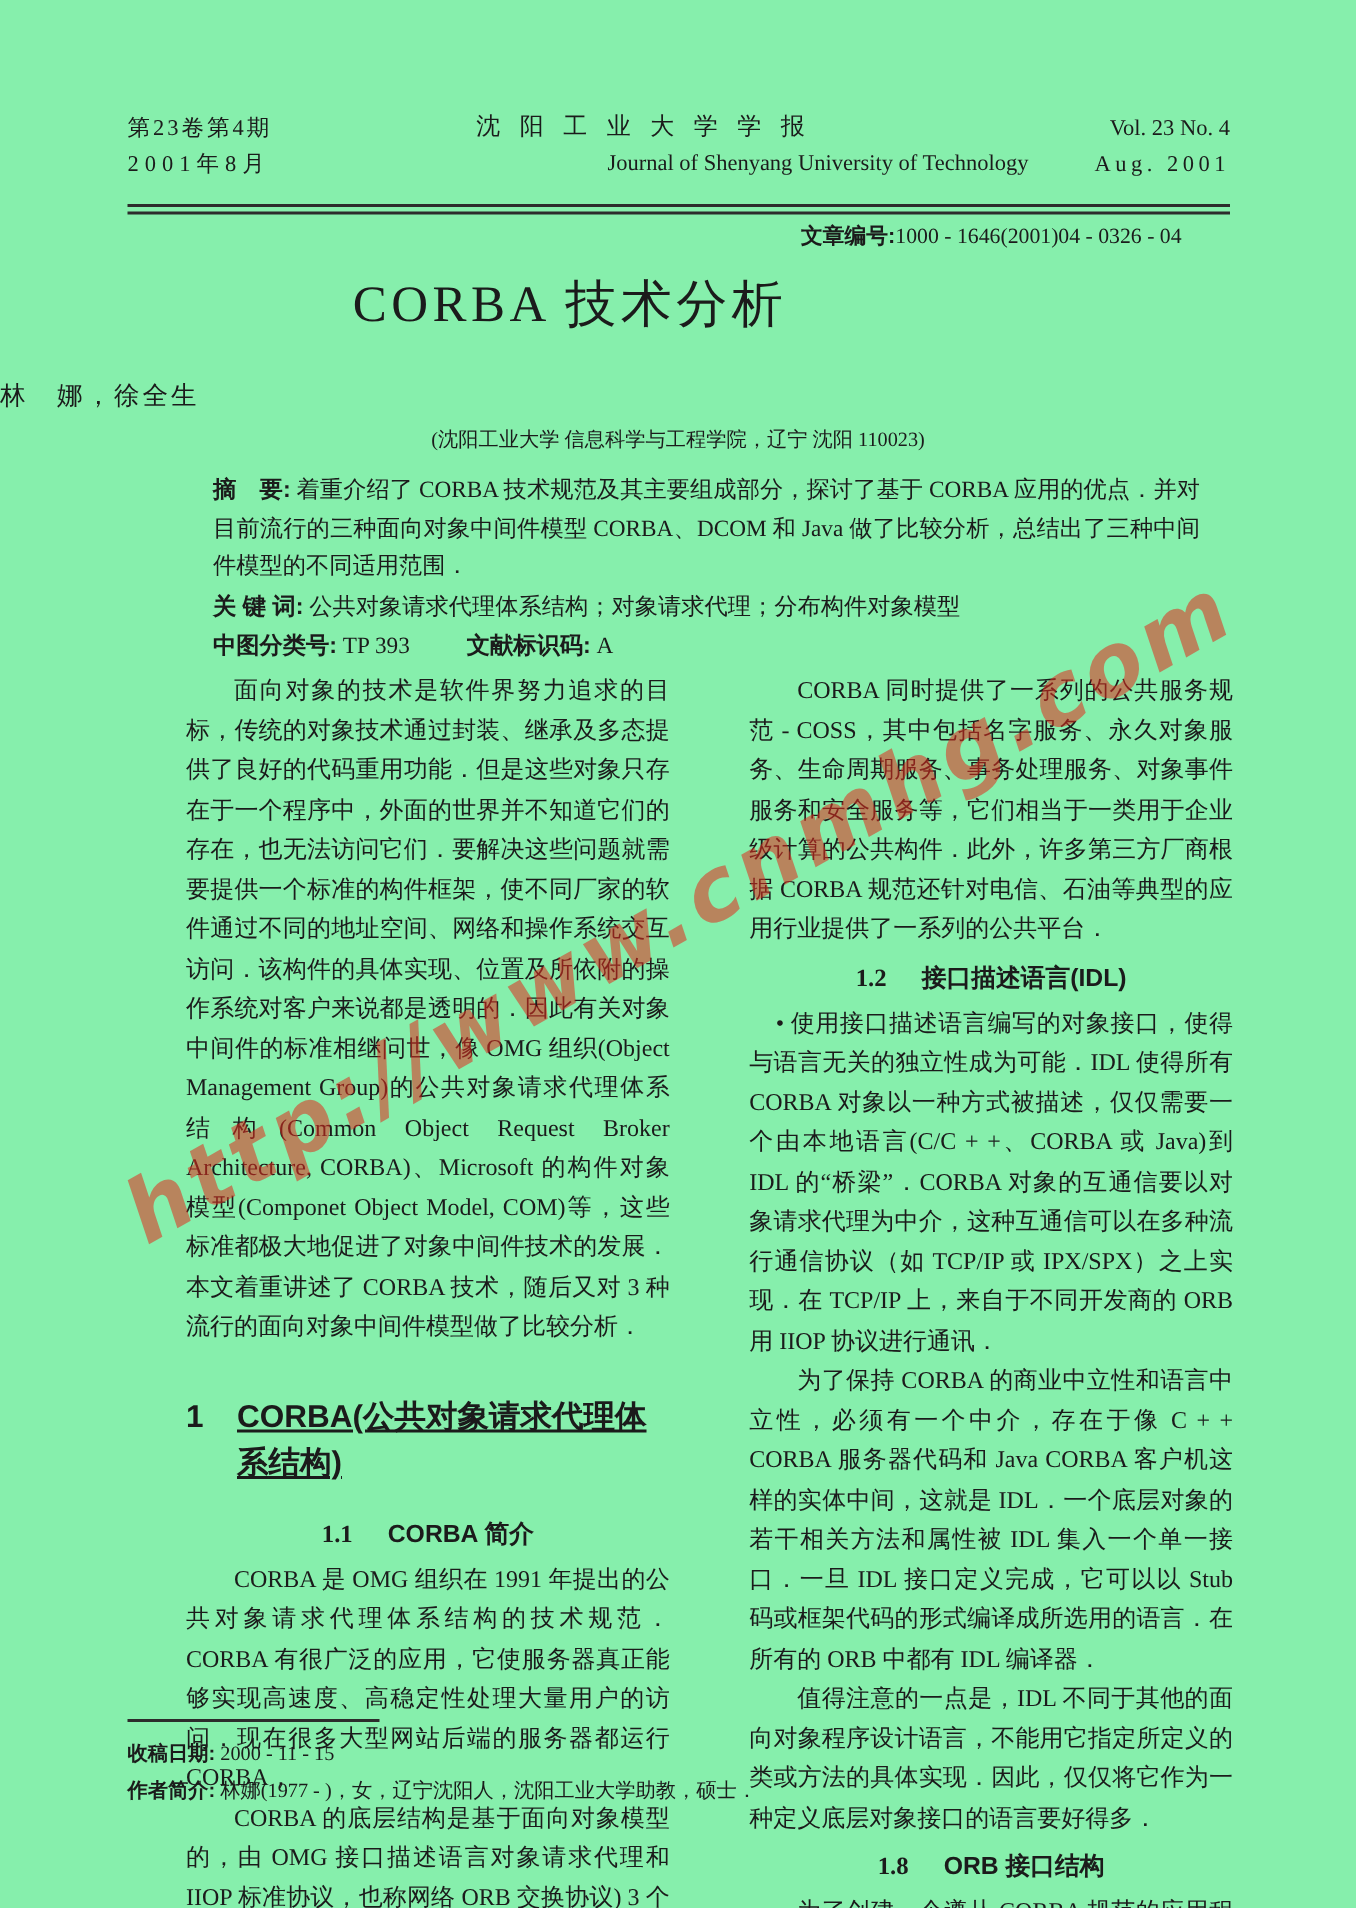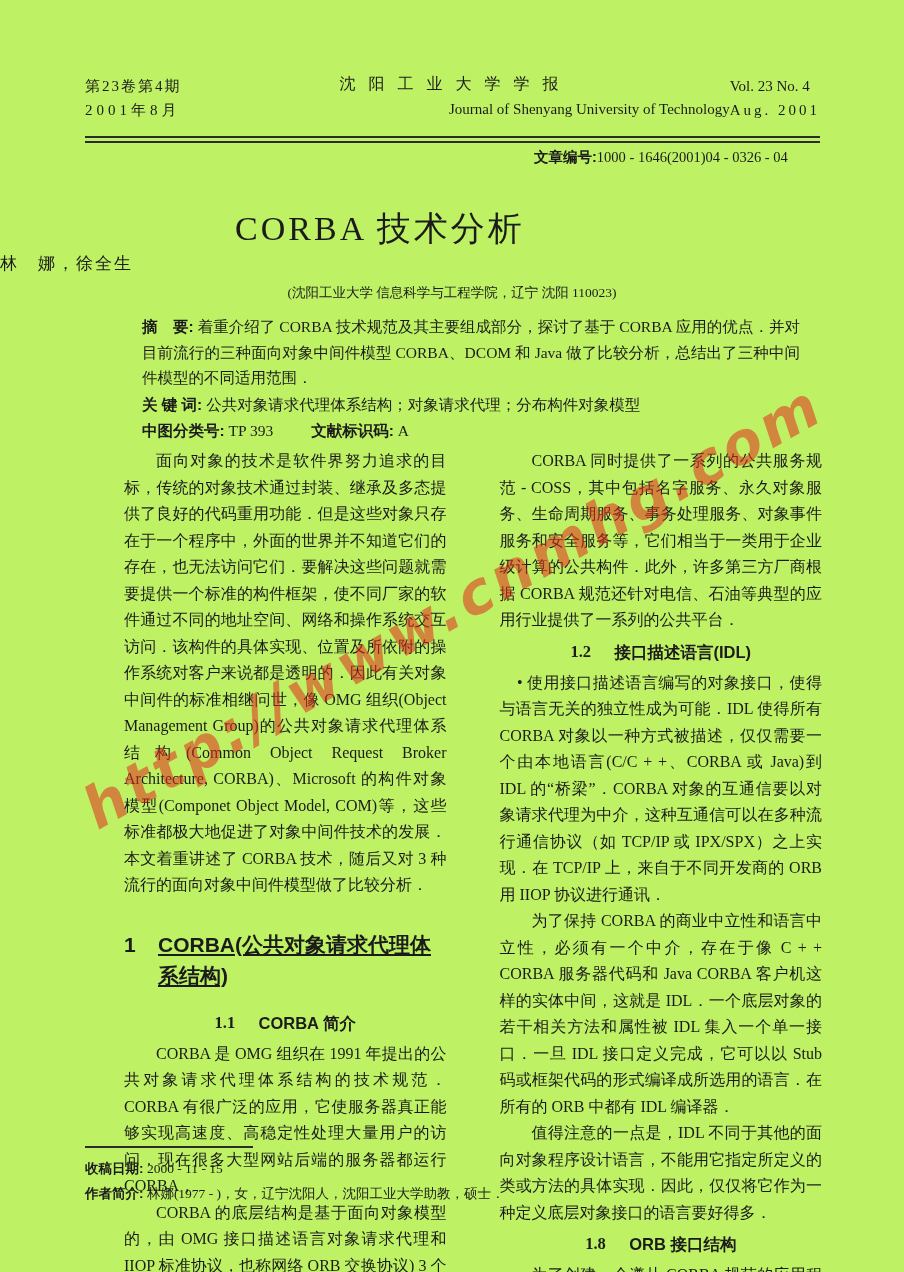--- a/index.html
+++ b/index.html
@@ -1,48 +1,48 @@
 <!DOCTYPE html>
 <html><head>
 <meta charset="utf-8">
 <style>
   html,body{margin:0;padding:0;background:#e8e8e8;}
   .page{
     position:relative;
     width:904px;height:1272px;
     margin:0 auto;
-    background:#bef264;
+    background:#86efac;
     color:#1b1b1b;
     font-family:"Liberation Serif","DejaVu Serif",serif;
     overflow:hidden;
   }
   
   .jheader{
     position:absolute;left:85px;top:74px;width:735px;
     display:flex;justify-content:space-between;align-items:flex-start;
   }
   .jh-left{font-size:15px;line-height:24px;white-space:nowrap;}
   .jh-left .l1{letter-spacing:2px;}
   .jh-left .l2{letter-spacing:4px;}
   .jh-center{text-align:center;flex:1;}
   .jh-center .cn{font-size:16px;font-weight:normal;letter-spacing:13px;font-family:"Liberation Sans","DejaVu Sans",sans-serif;}
   .jh-center .en{font-size:15px;margin-top:6px;text-align:right;}
-  .jh-right{font-size:15px;line-height:24px;white-space:nowrap;}
+  .jh-right{font-size:15px;line-height:24px;text-align:right;white-space:nowrap;margin-left:44px;}
   .jh-right .l2{letter-spacing:3px;}
   .double-rule{
     position:absolute;left:85px;top:136px;width:735px;height:3px;
     border-top:2px solid #2c2c2c;border-bottom:2px solid #2c2c2c;
   }
   .article-no{
     position:absolute;left:534px;top:148px;font-size:14.5px;white-space:nowrap;
   }
   .article-no b{font-family:"Liberation Sans","DejaVu Sans",sans-serif;font-weight:bold;}
   
   .paper-title{
-    position:absolute;left:0;top:206px;width:760px;
+    position:absolute;left:0;top:180px;width:760px;
     text-align:center;font-size:34px;letter-spacing:3px;font-weight:400;margin:0;
   }
   .authors{
     position:absolute;left:0;top:252px;width:904px;
     text-align:left;font-size:17px;letter-spacing:2px;
   }
   .affiliation{
     position:absolute;left:0;top:284px;width:904px;
     text-align:center;font-size:13.5px;
   }

